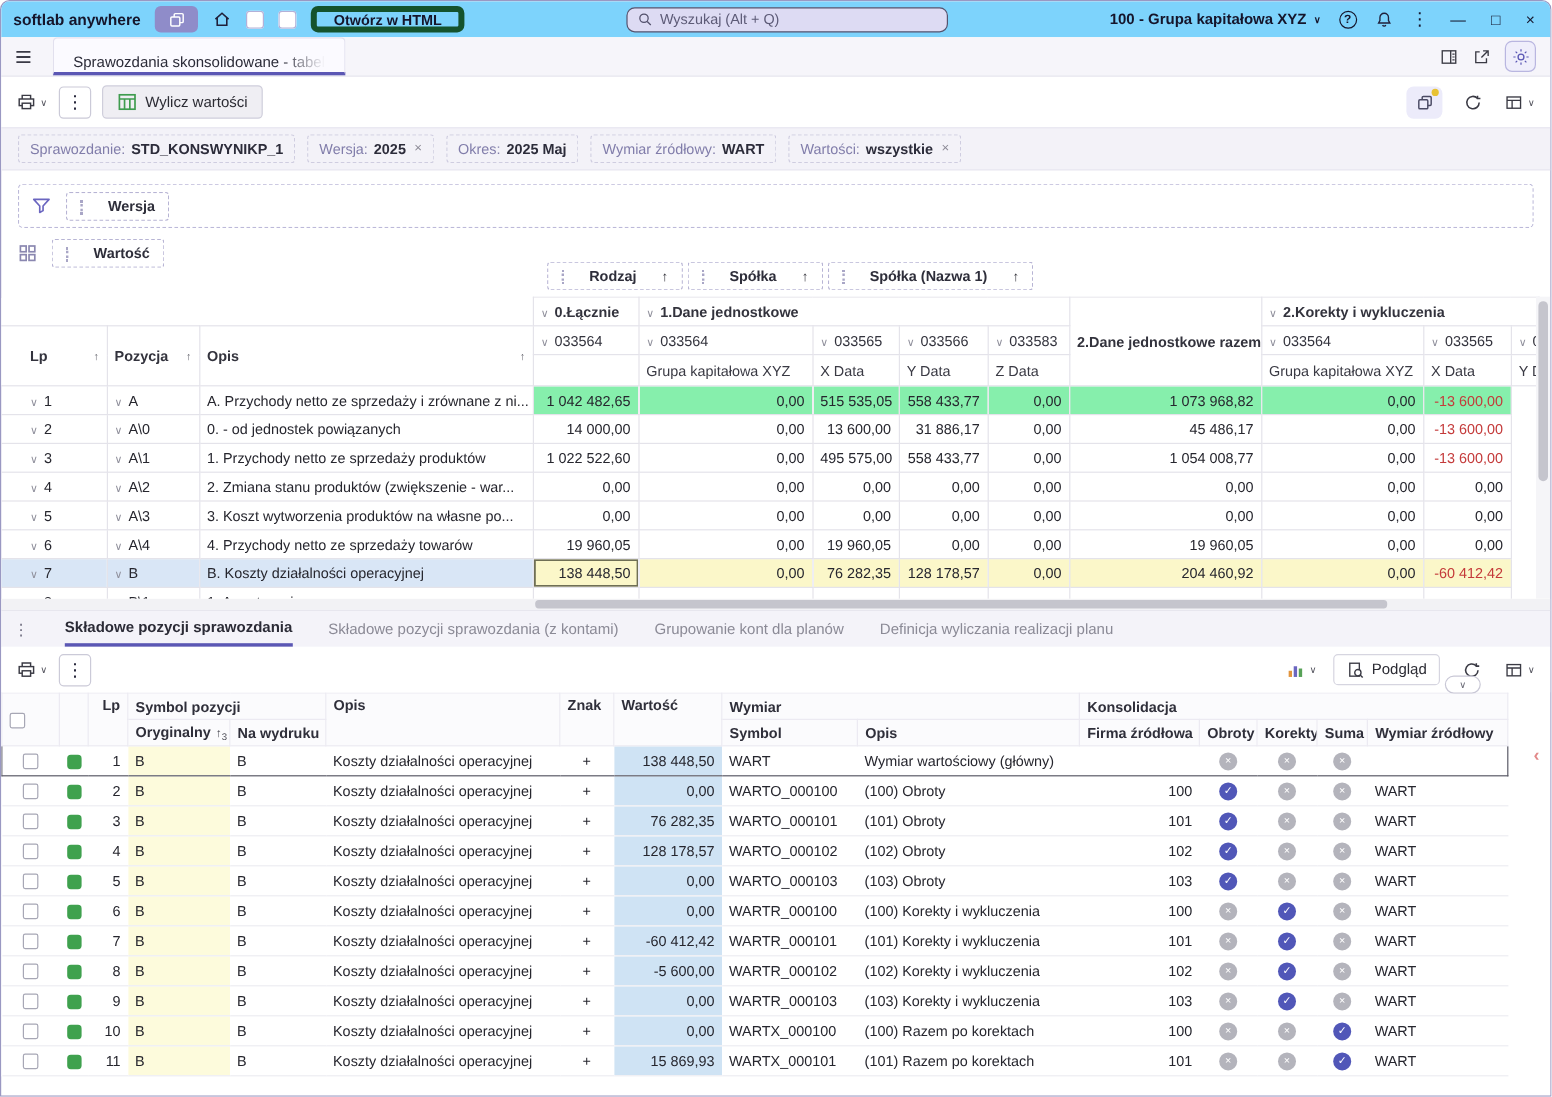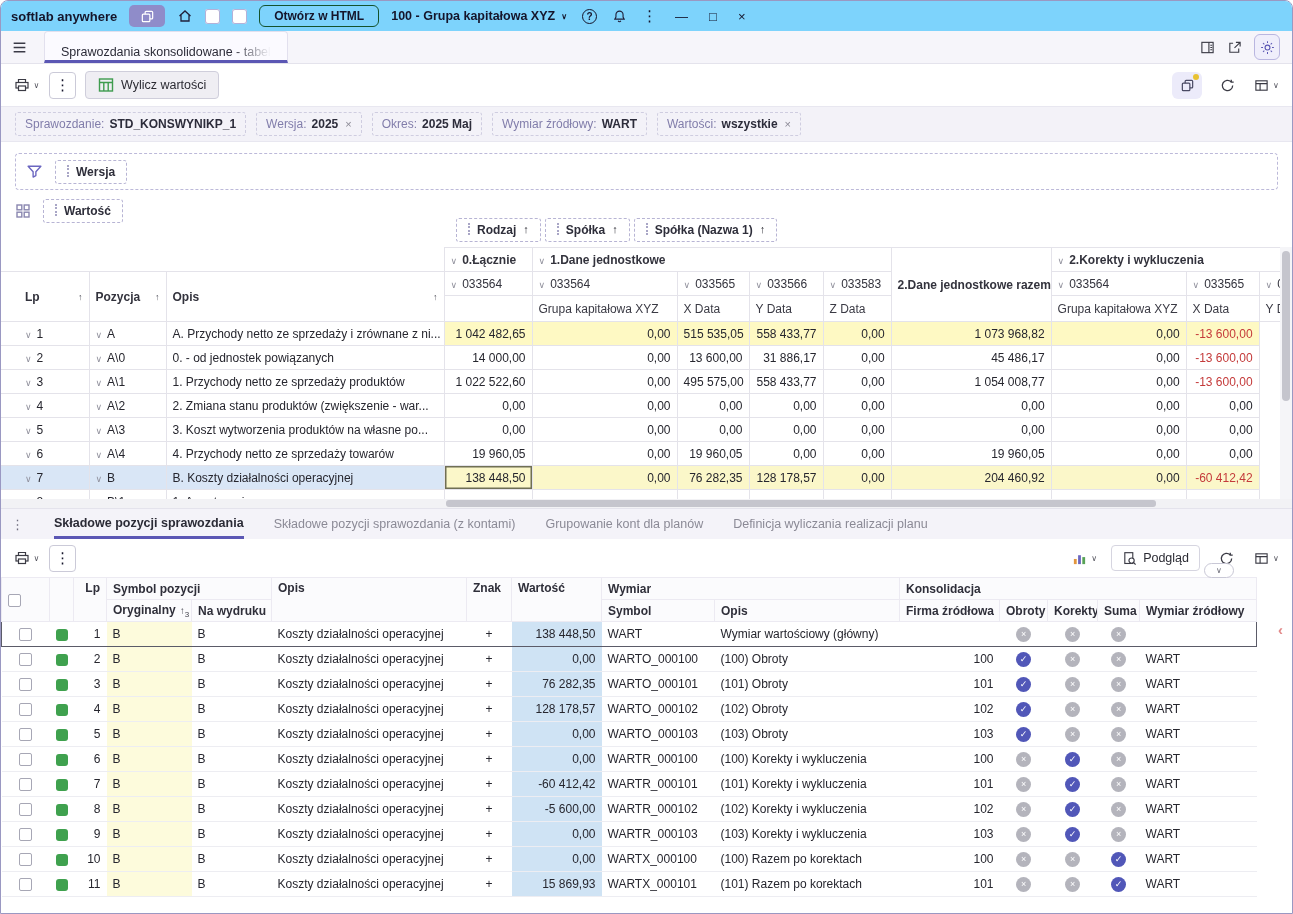--- a/index.html
+++ b/index.html
@@ -7,21 +7,21 @@
               font-family:"Liberation Sans", sans-serif; color:#2b2b33; }
   .app { width:1293px; height:914px; position:relative; border:1px solid #9a98c2;
          border-radius:8px 8px 0 0; overflow:hidden; display:flex; flex-direction:column; background:#fff; }
 
   
   .topbar { height:30px; flex:0 0 30px; background:#7dd3fc; display:flex; align-items:center; gap:12px; padding:0 10px; }
   .brand { font-size:13px; font-weight:bold; color:#15152b; white-space:nowrap; }
   .tb-darkbtn { width:36px; height:22px; background:#8f8cc9; border-radius:5px; display:flex; align-items:center; justify-content:center; }
   .tb-ic { display:flex; align-items:center; justify-content:center; }
   .badge { width:15px; height:15px; background:#fff; border-radius:3px; box-shadow:0 0 0 1px #b3b1d8 inset; display:inline-block; }
-  .openhtml { background:transparent; border:1px solid #14532d; border-radius:6px; height:22px; padding:0 14px;
+  .openhtml { background:transparent; border:5px solid #14532d; border-radius:6px; height:22px; padding:0 14px;
               font-size:12px; font-weight:600; color:#15152b; font-family:inherit; white-space:nowrap; }
   .search { margin-left:auto; margin-right:auto; width:268px; height:21px; background:#dddbf3; border:1px solid #55536e;
             border-radius:7px; display:flex; align-items:center; gap:6px; padding:0 8px; }
   .search input { border:none; background:transparent; outline:none; font-size:12px; color:#3c3a55; width:100%; font-family:inherit; }
   .search input::placeholder { color:#5d5b77; }
   .tb-right { display:flex; align-items:center; gap:15px; white-space:nowrap; }
   .company { font-size:12.5px; font-weight:600; color:#15152b; display:flex; align-items:center; gap:6px; }
   .caret { font-size:8px; color:#15152b; }
   .helpc { width:15px; height:15px; border:1.3px solid #15152b; border-radius:50%; font-size:10px; font-weight:bold;
            display:flex; align-items:center; justify-content:center; color:#15152b; }
@@ -53,21 +53,21 @@
   .chips-row { height:36px; flex:0 0 36px; background:#f3f2f8; border-top:1px solid #e8e7f0; border-bottom:1px solid #e8e7f0;
                display:flex; align-items:center; gap:10px; padding:0 14px; }
   .chip { display:inline-flex; align-items:center; gap:5px; border:1px dashed #cfcde0; border-radius:3px; padding:4px 9px; font-size:12px; white-space:nowrap;text-align:right; }
   .chip .lbl { color:#817daa; }
   .chip .val { color:#2c2c3a; font-weight:700; }
   .chip .x { color:#8a8894; font-size:11px; margin-left:2px; }
 
   
   .filter-area { margin:11px 14px 0; height:37px; border:1px dashed #bcb9d9; border-radius:4px;
                  display:flex; align-items:center; gap:12px; padding:0 10px; }
-  .fchip { display:inline-flex; align-items:flex-start; gap:7px; border:1px dashed #b7b4d4; border-radius:3px; background:#fff;
+  .fchip { display:inline-flex; align-items:flex-end; gap:21px; border:1px dashed #b7b4d4; border-radius:3px; background:#fff;
            padding:4px 11px; font-size:12px; color:#2e2e3a; font-weight:600; white-space:nowrap; }
   .fchip .handle { width:2px; height:12px; border-left:2px dotted #a9a6c6; }
   .fchip .arrow { font-weight:bold; color:#2b2b33; font-size:11px; }
 
   
   .pivot-row { position:relative; height:57px; flex:0 0 57px; }
   .pivot-left { position:absolute; left:14px; top:9px; display:flex; align-items:center; gap:12px; }
   .col-chips { position:absolute; left:455px; bottom:5px; display:flex; gap:4px; }
 
   
@@ -82,21 +82,21 @@
   .mt tr.namerow th { height:26px; color:#3a3a44; }
   .mt th.lh { vertical-align:middle; font-weight:600; }
   .mt th.lh0 { padding-left:24px; }
   .hb { display:flex; align-items:center; justify-content:space-between; gap:4px; }
   .hb .hlbl { font-weight:600; }
   .sarr { font-size:9px; color:#55555f; }
   .chev { color:#8f8f9b; font-size:9px; margin-right:5px; }
   .mt td { color:#26262e; }
   .mt td.lpc { padding-left:24px; }
   .mt td.v { text-align:right; }
-  .mt td.g { background:#fef9c3; }
+  .mt td.g { background:#86efac; }
   .mt td.neg { color:#c43a3a; }
   .mt td.selL { background:#d9e6f6; }
   .mt td.selV { background:#fbf7c9; }
   .mt td.selCell { box-shadow: inset 0 0 0 1.5px #6f6f55; }
   .vscroll { position:absolute; right:0; top:0; bottom:0; width:12px; background:#f5f5f8; }
   .vscroll .thumb { position:absolute; top:4px; left:2px; width:8px; height:150px; background:#c5c5cd; border-radius:4px; }
   .hscroll { position:relative; height:9px; flex:0 0 9px; background:#f2f2f5; }
   .hscroll .thumb { position:absolute; left:445px; top:1px; width:710px; height:7px; background:#c5c5cd; border-radius:3px; }
 
   
@@ -150,20 +150,27 @@
         </svg>
     </span>
     <span class="tb-ic">
       <svg viewBox="0 0 16 16" width="16" height="16">
           <path d="M2.5 8L8 3l5.5 5M4 7v6h8V7" fill="none" stroke="#20203a" stroke-width="1.3"></path>
         </svg>
     </span>
     <span class="badge"></span>
     <span class="badge"></span>
     <button class="openhtml">Otwórz w HTML</button>
+    <div class="search">
+      <svg viewBox="0 0 16 16" width="14" height="14">
+          <circle cx="7" cy="7" r="4.3" fill="none" stroke="#52506b" stroke-width="1.3"></circle>
+          <path d="M10.3 10.3L14 14" stroke="#52506b" stroke-width="1.3"></path>
+        </svg>
+      <input placeholder="Wyszukaj (Alt + Q)" style="">
+    </div>
     <div class="tb-right">
       <span class="company">
         <span>100 - Grupa kapitałowa XYZ</span>
         <span class="caret">∨</span>
       </span>
       <span class="helpc">?</span>
       <span class="tb-ic">
         <svg viewBox="0 0 16 16" width="15" height="15">
             <path d="M8 2.2a3.8 3.8 0 0 0-3.8 3.8v2.6L3 10.8h10l-1.2-2.2V6A3.8 3.8 0 0 0 8 2.2z" fill="none" stroke="#20203a" stroke-width="1.2"></path>
             <path d="M6.6 12.6a1.5 1.5 0 0 0 2.8 0" fill="none" stroke="#20203a" stroke-width="1.2"></path>

